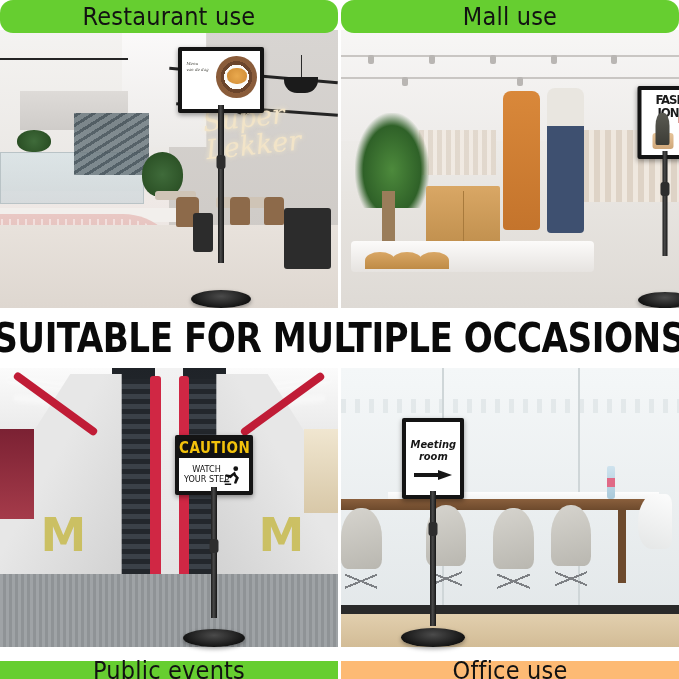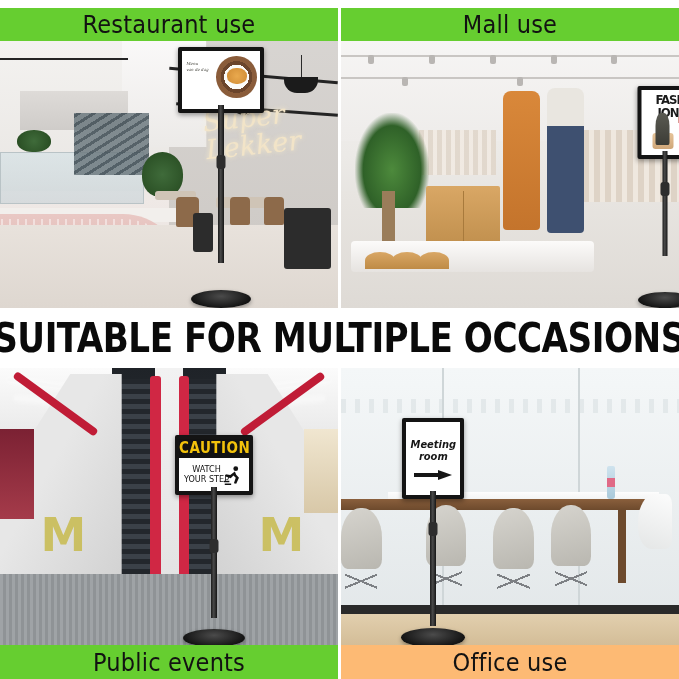--- a/index.html
+++ b/index.html
@@ -9,22 +9,22 @@
 
   
   .quad{position:absolute;overflow:hidden;}
   .q-tl{left:0;top:0;width:338px;height:308px;}
   .q-tr{left:341px;top:0;width:338px;height:308px;}
   .q-bl{left:0;top:368px;width:338px;height:311px;}
   .q-br{left:341px;top:368px;width:338px;height:311px;}
 
   .banner{position:absolute;left:0;width:100%;height:33px;
           display:flex;align-items:center;justify-content:center;z-index:6;}
-  .banner.top{top:8px;}
-  .banner.bot{bottom:0;height:34px;text-align:right;}
+  .banner.top{top:0;border-radius:13px;}
+  .banner.bot{bottom:0;height:18px;text-align:right;}
   .banner span{font-size:25px;color:#121212;letter-spacing:.2px;
                font-family:"DejaVu Sans Condensed","DejaVu Sans",sans-serif;}
 
   .photo{position:absolute;left:0;width:100%;}
   .q-tl .photo,.q-tr .photo{top:30px;height:278px;}
   .q-bl .photo,.q-br .photo{top:0;height:279px;}
 
   
   .headline{position:absolute;left:0;top:308px;width:679px;height:60px;
             display:flex;align-items:center;justify-content:center;background:#fff;z-index:7;}

